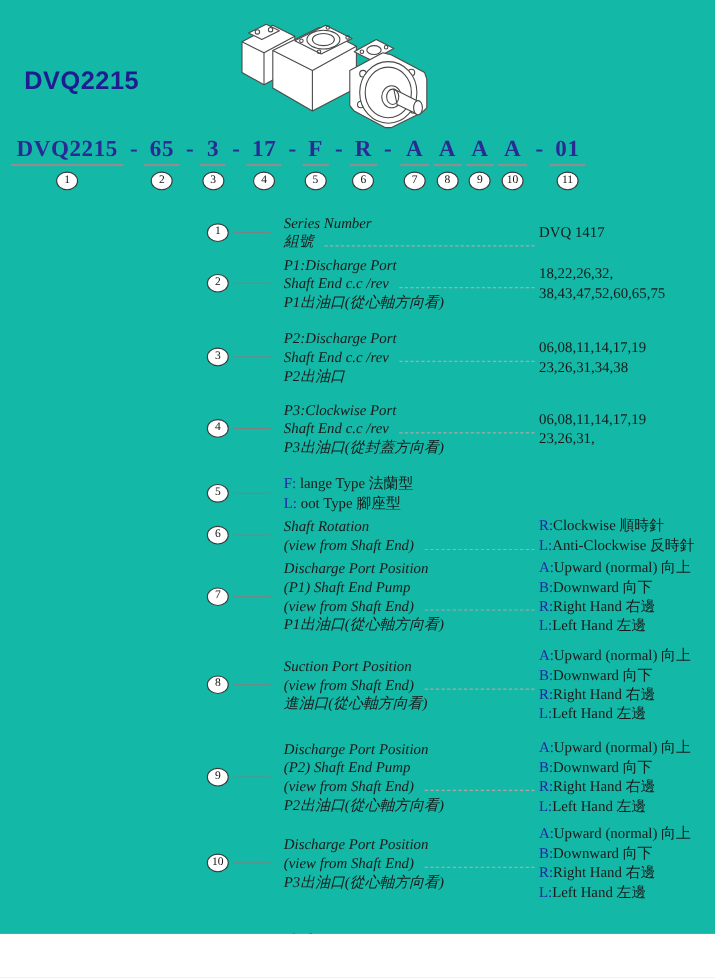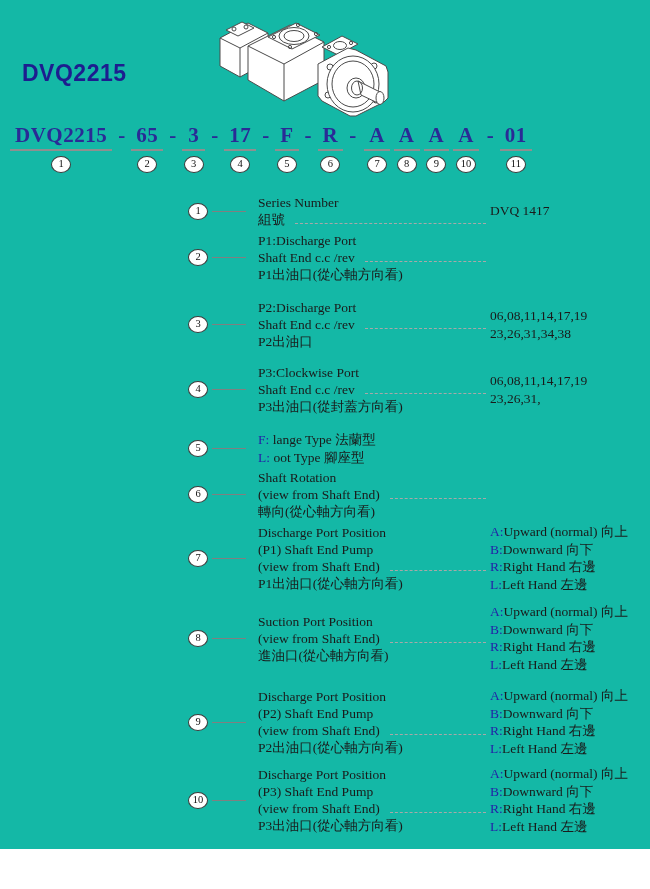--- a/index.html
+++ b/index.html
@@ -21,21 +21,21 @@
   
   .circ{display:inline-flex;align-items:center;justify-content:center;min-width:14px;height:15px;
         padding:0 2px;border:1px solid #3a3a3a;border-radius:50%;font-size:10.5px;line-height:1;
         background:#fff;color:#111;}
   
   .list{position:absolute;left:0;top:194px;width:650px;}
   .row{display:flex;align-items:center;padding-left:188px;}
   .numcol{display:flex;align-items:center;width:70px;flex:0 0 70px;}
   .tail{width:34px;border-top:1.5px solid #808080;margin-left:4px;}
   .desc{width:232px;flex:0 0 232px;font-size:13.5px;line-height:17px;}
-  .dline{display:flex;align-items:flex-end;}
+  .dline{display:flex;align-items:flex-end;font-style:italic;}
   .dots{flex:1 1 auto;border-bottom:1px dashed #a8a8a8;margin:0 4px 4px 10px;min-width:20px;}
   .vals{flex:1 1 auto;font-size:13.5px;line-height:17.5px;}
   .vkey{color:#2323a8;}
   .g3{margin-top:3px}.g4{margin-top:4px}.g8{margin-top:8px}.g10{margin-top:10px}
   .g14{margin-top:14px}.g16{margin-top:16px}.g26{margin-top:26px}
 </style>
 </head>
 <body>
 
 <div class="page">
@@ -173,20 +173,24 @@
             <span>P1:Discharge Port</span>
           </div>
         <div class="dline">
             <span>Shaft End c.c /rev</span>
             <span class="dots"></span>
           </div>
         <div class="dline">
             <span>P1出油口(從心軸方向看)</span>
           </div>
       </div>
+      <div class="vals">
+        <div><span class="vkey"></span><span>18,22,26,32,</span></div>
+        <div><span class="vkey"></span><span>38,43,47,52,60,65,75</span></div>
+      </div>
     </div>
 
     <div class="row g16">
       <div class="numcol">
         <span class="circ">3</span>
         <span class="tail"></span>
       </div>
       <div class="desc">
         <div class="dline">
             <span>P2:Discharge Port</span>
@@ -245,23 +249,24 @@
         <span class="tail"></span>
       </div>
       <div class="desc">
         <div class="dline">
             <span>Shaft Rotation</span>
           </div>
         <div class="dline">
             <span>(view from Shaft End)</span>
             <span class="dots"></span>
           </div>
-        <div class="dline">
-            <span>轉向(從心軸方向看)</span>
-          </div>
+      </div>
+      <div class="vals">
+        <div><span class="vkey">R:</span><span>Clockwise 順時針</span></div>
+        <div><span class="vkey">L:</span><span>Anti-Clockwise 反時針</span></div>
       </div>
     </div>
 
     <div class="row g3">
       <div class="numcol">
         <span class="circ">7</span>
         <span class="tail"></span>
       </div>
       <div class="desc">
         <div class="dline">
@@ -342,23 +347,20 @@
     <div class="row g8">
       <div class="numcol">
         <span class="circ">10</span>
         <span class="tail"></span>
       </div>
       <div class="desc">
         <div class="dline">
             <span>Discharge Port Position</span>
           </div>
         <div class="dline">
-            <span>(P3) Shaft End Pump</span>
-          </div>
-        <div class="dline">
             <span>(view from  Shaft End)</span>
             <span class="dots"></span>
           </div>
         <div class="dline">
             <span>P3出油口(從心軸方向看)</span>
           </div>
       </div>
       <div class="vals">
         <div><span class="vkey">A:</span><span>Upward  (normal) 向上</span></div>
         <div><span class="vkey">B:</span><span>Downward 向下</span></div>

